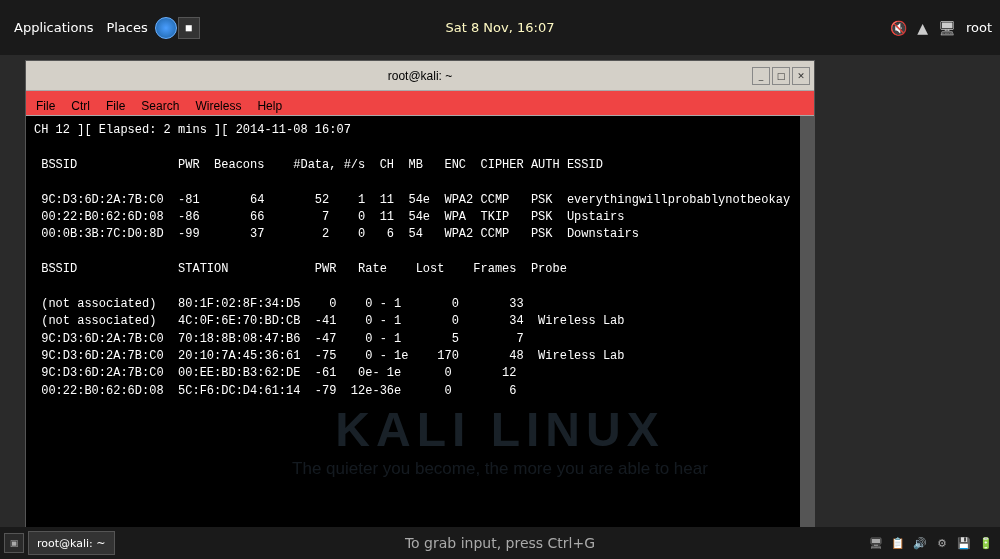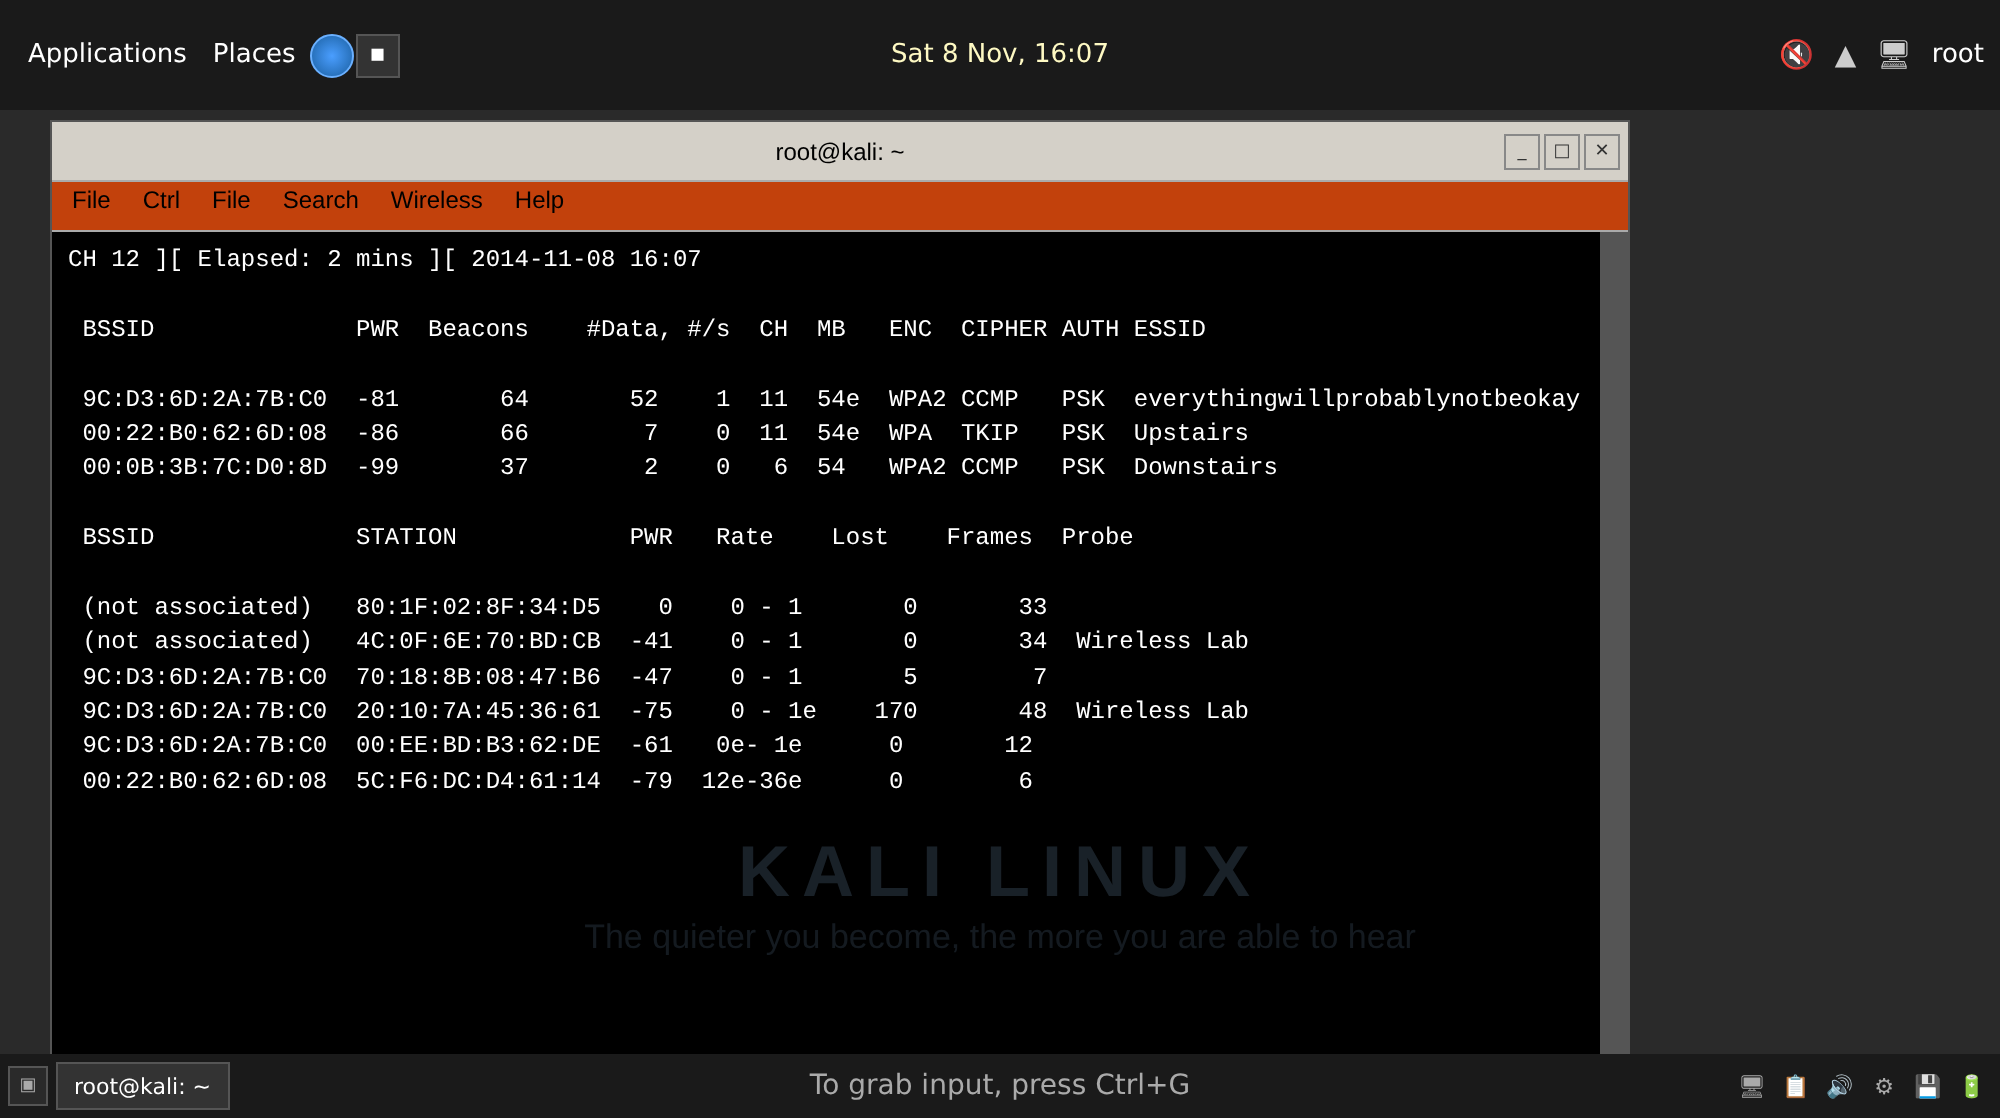--- a/index.html
+++ b/index.html
@@ -123,24 +123,24 @@
       align-items: center;
       justify-content: center;
       font-size: 9px;
       cursor: pointer;
       color: #333;
     }
 
     .win-btn-close { background: #d4d0c8; }
 
     .terminal-menubar {
-      background: #c2410c;
+      background: #ef4444;
       height: 25px;
       display: flex;
-      align-items: flex-start;
+      align-items: flex-end;
       padding: 0 4px;
       gap: 4px;
       border-bottom: 1px solid #aaa;
     }
 
     .terminal-menu-item {
       font-size: 12px;
       color: #000;
       padding: 2px 6px;
       cursor: pointer;
@@ -179,21 +179,21 @@
     .kali-watermark {
       position: absolute;
       bottom: 80px;
       left: 50%;
       transform: translateX(-50%);
       text-align: center;
       pointer-events: none;
     }
 
     .kali-logo-text {
-      font-size: 36px;
+      font-size: 48px;
       font-weight: bold;
       color: rgba(100, 130, 160, 0.25);
       font-family: sans-serif;
       letter-spacing: 6px;
     }
 
     .kali-tagline {
       font-size: 17px;
       color: rgba(100, 130, 160, 0.2);
       font-family: sans-serif;

